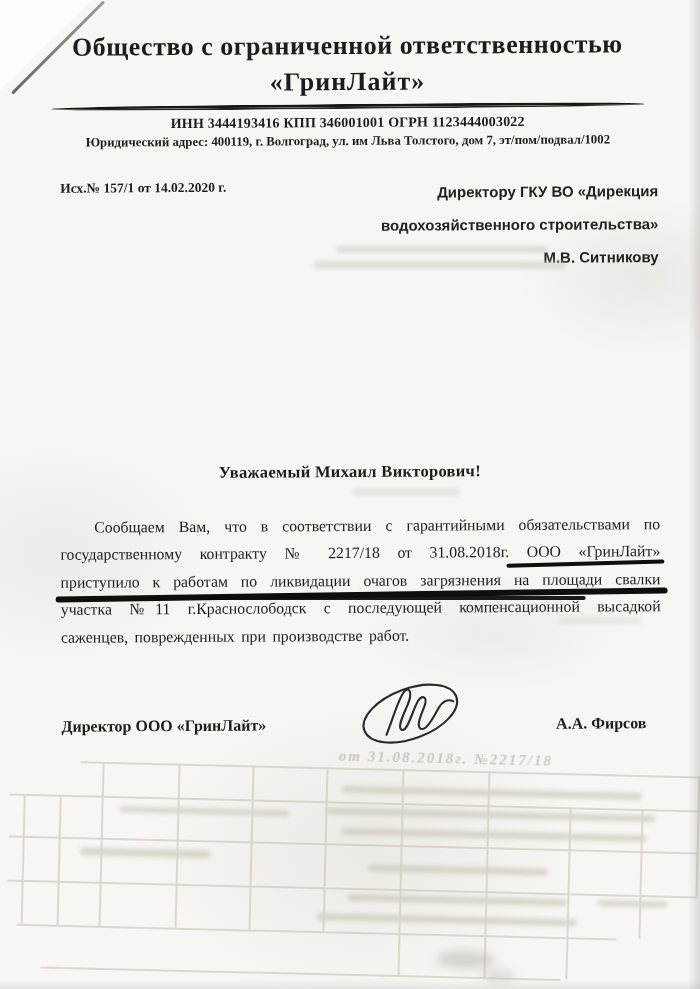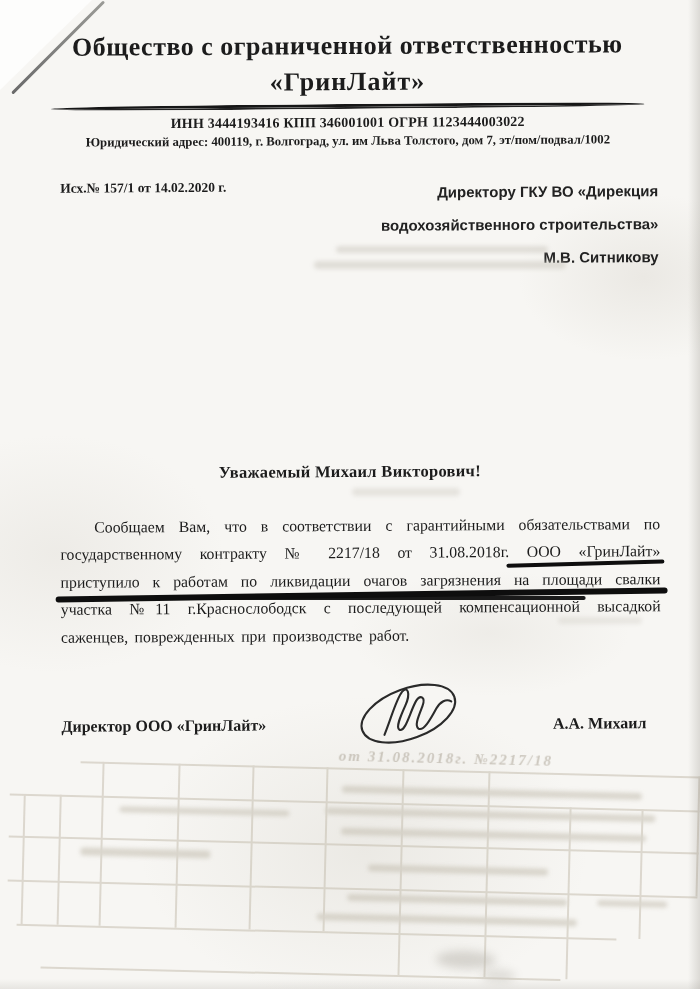--- a/index.html
+++ b/index.html
@@ -109,21 +109,21 @@
     <div class="sign-row">
       <div>Директор ООО «ГринЛайт»</div>
       <div class="sign-mark">
         <svg width="118" height="86" viewBox="0 0 118 86">
           <g fill="none" stroke="#2a2a2a" stroke-width="2.1" stroke-linecap="round">
             <ellipse cx="58" cy="43" rx="49" ry="25" transform="rotate(-20 58 43)"></ellipse>
             <path d="M34,64 C40,50 46,28 52,21 C57,15 61,22 55,35 C50,46 45,57 49,59 C55,62 60,40 66,30 C70,24 76,26 72,36 C68,46 64,55 68,58 C73,61 80,49 86,38 C90,31 96,28 101,31"></path>
           </g>
         </svg>
       </div>
-      <div>А.А. Михаил</div>
+      <div>А.А. Фирсов</div>
     </div>
 
   </div>
 
   <div class="smudge" style="left:336px;top:246px;width:212px;height:7px;opacity:.5;"></div>
   <div class="smudge" style="left:314px;top:261px;width:252px;height:8px;opacity:.5;"></div>
   <div class="smudge" style="left:352px;top:488px;width:108px;height:8px;opacity:.38;"></div>
   <div class="smudge" style="left:558px;top:617px;width:84px;height:7px;opacity:.32;"></div>
 
   <div class="bleed">

